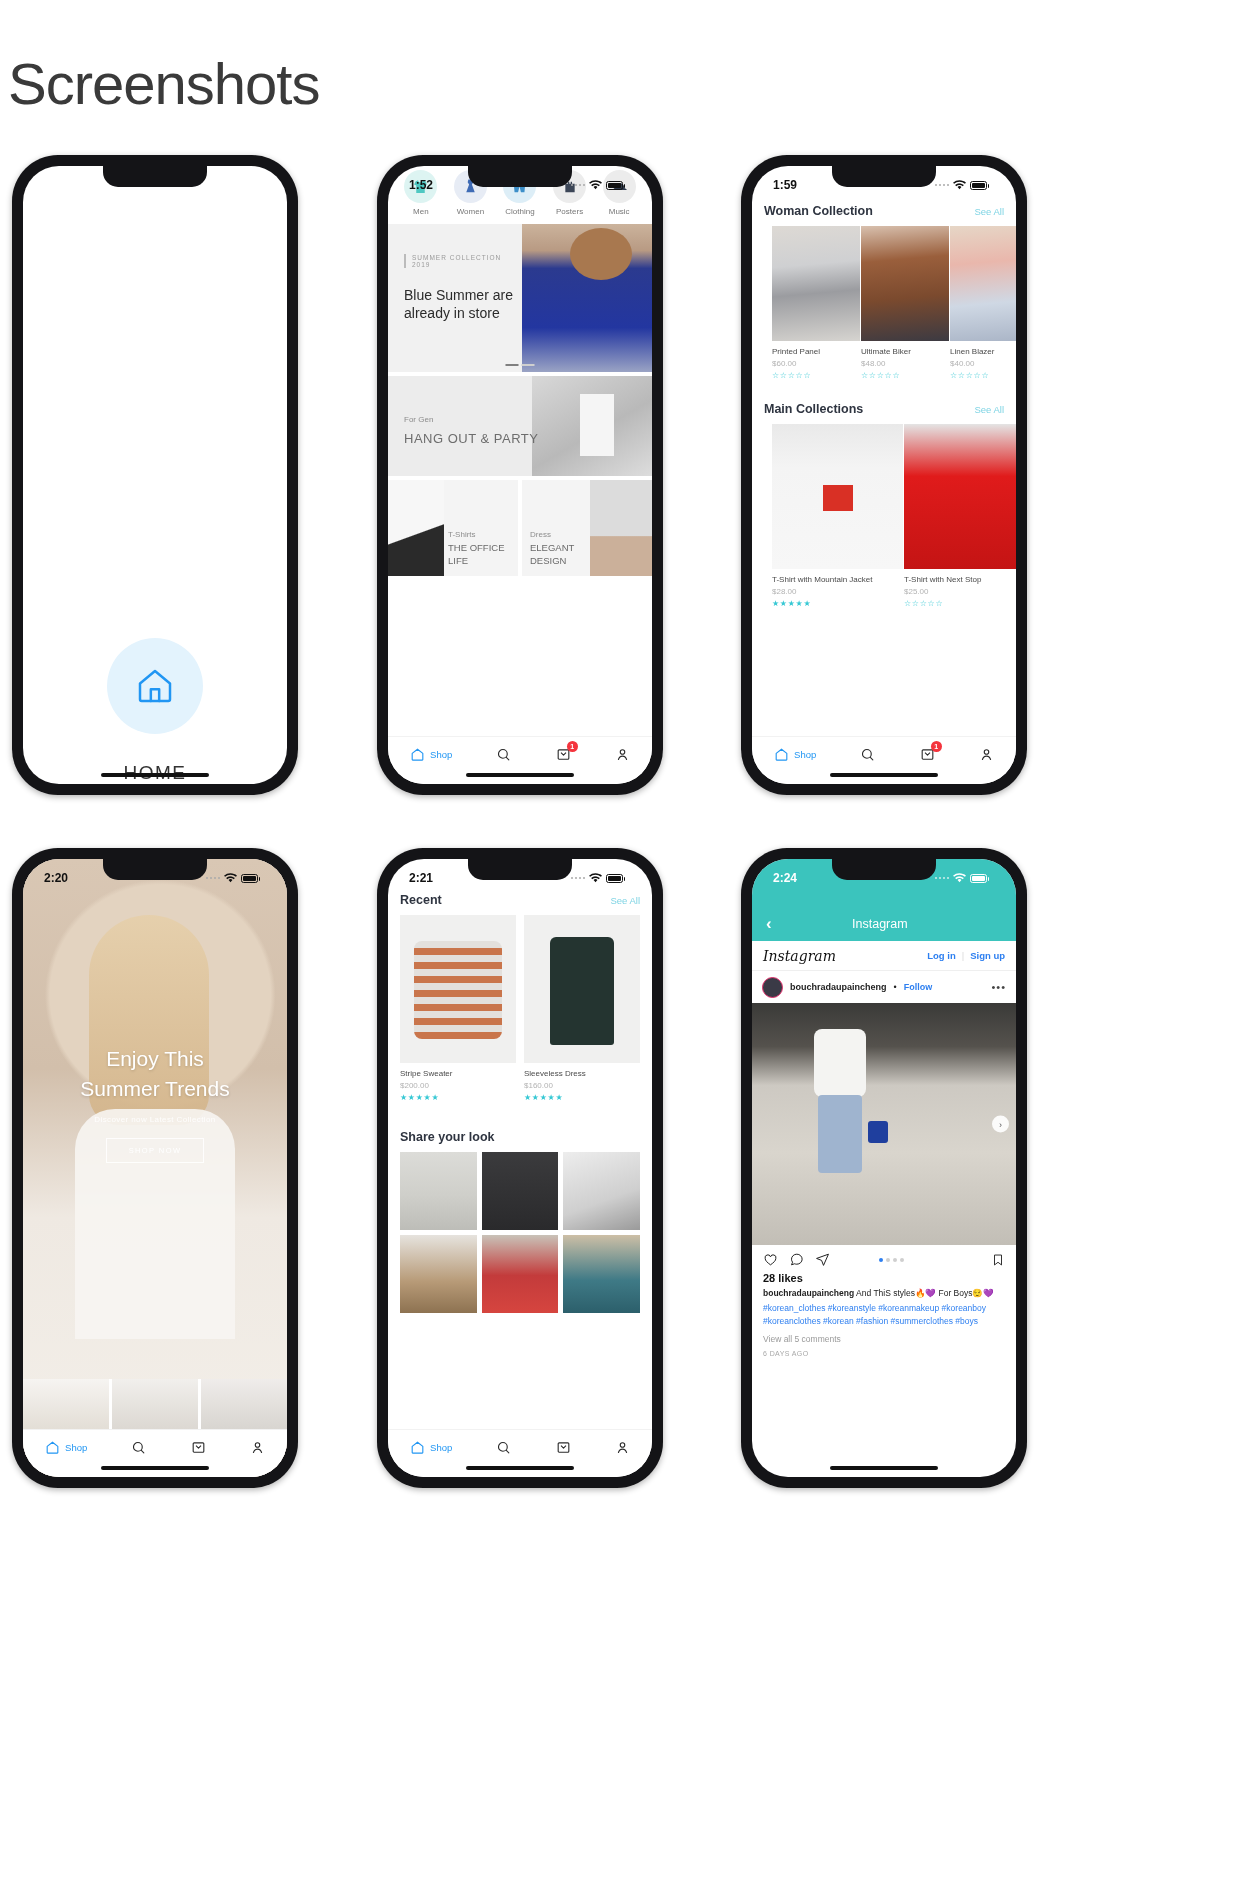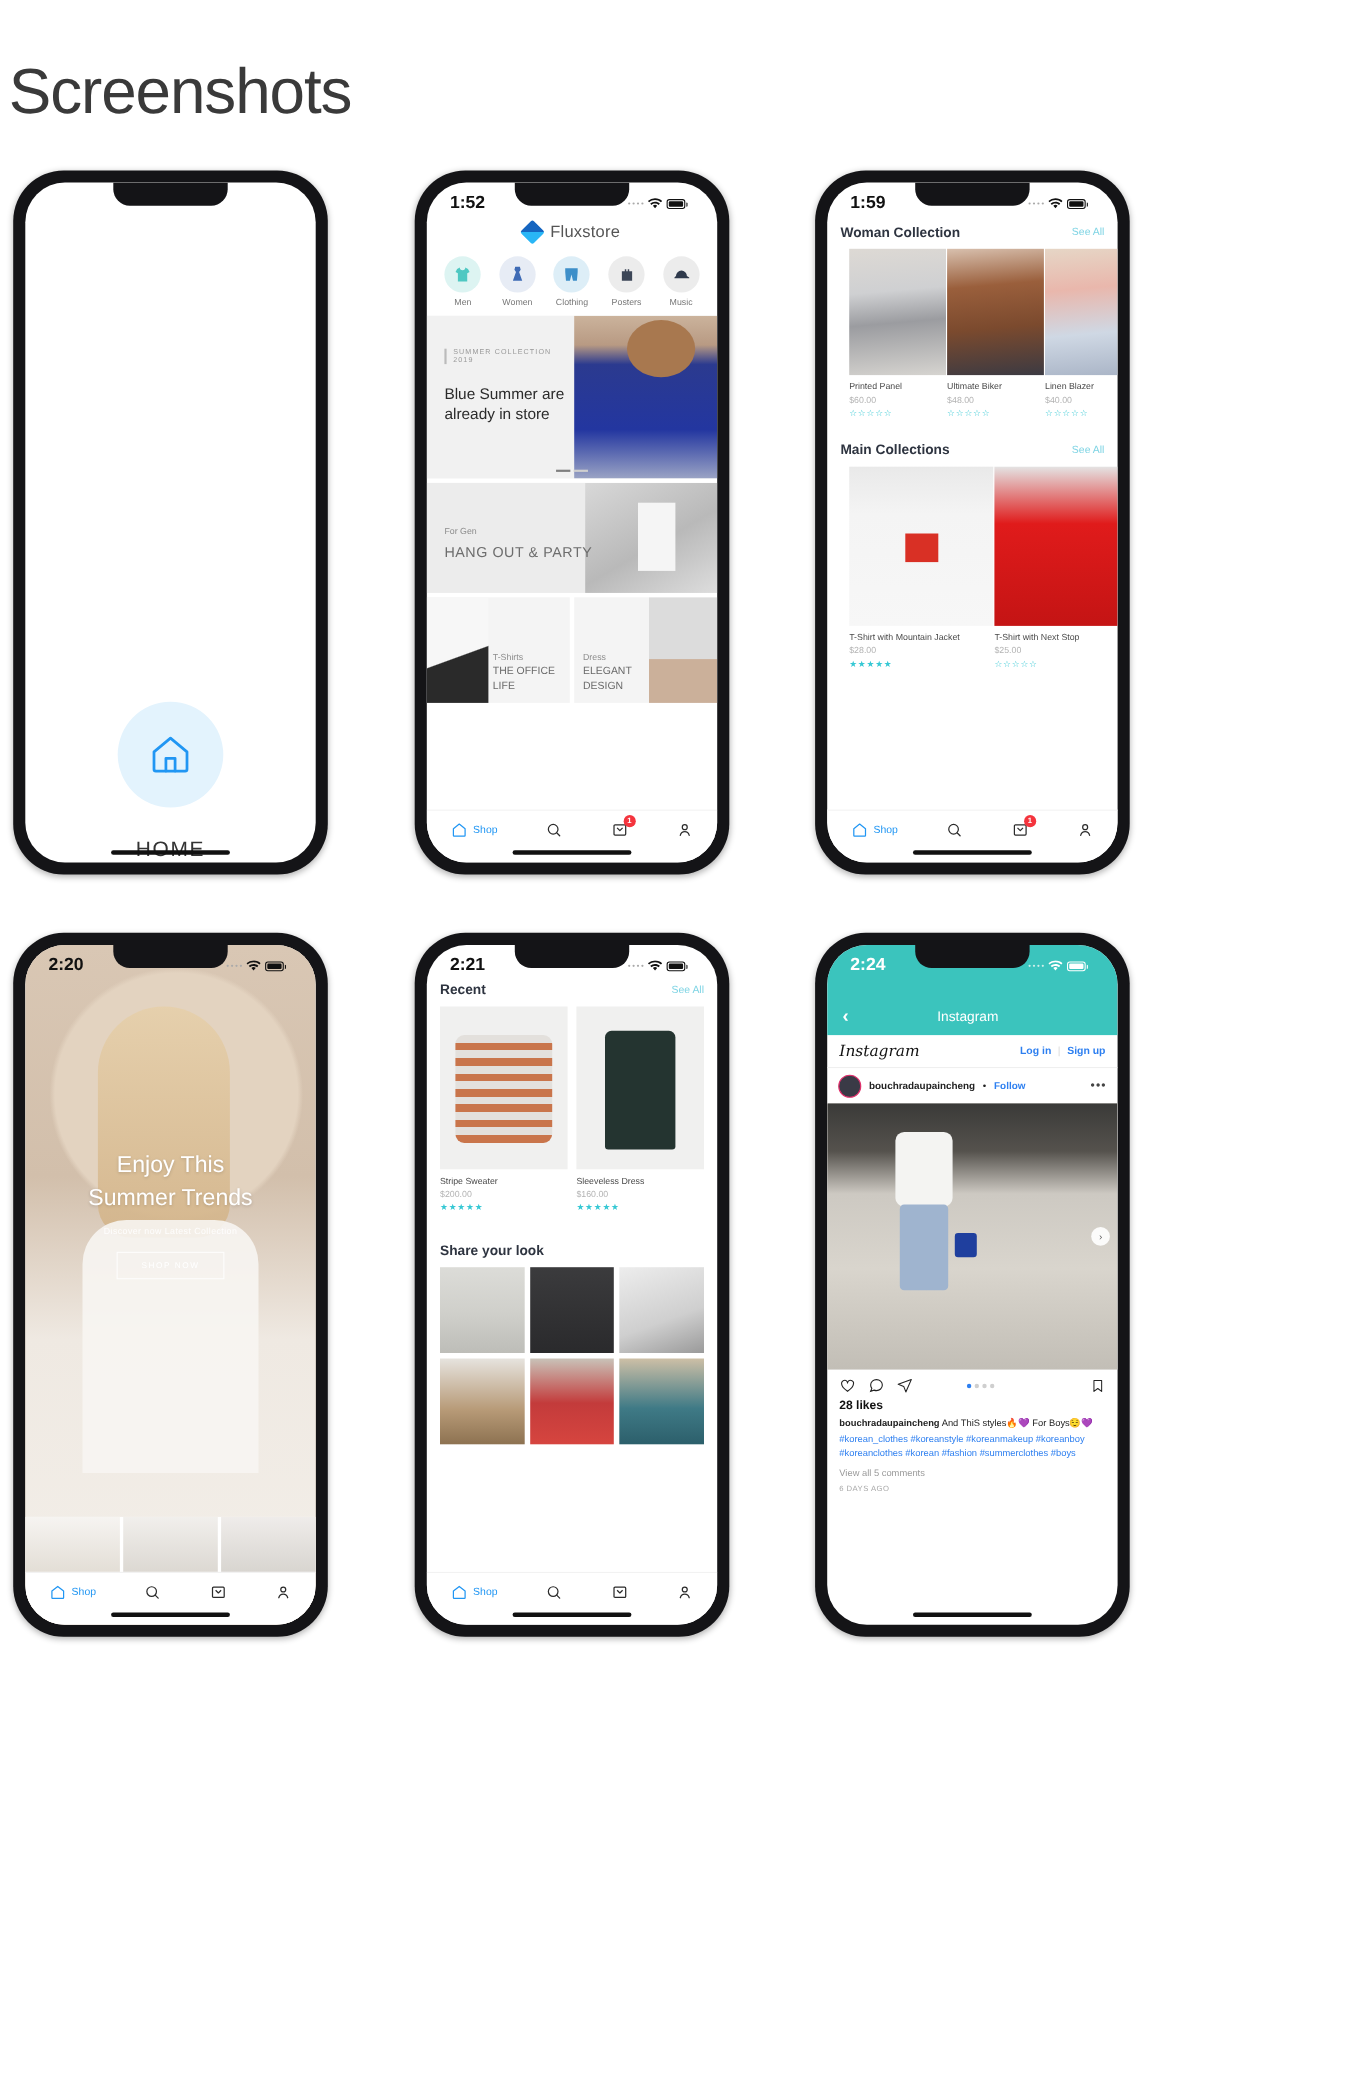--- a/index.html
+++ b/index.html
@@ -48,21 +48,21 @@
     transform: translateX(-50%);
     width: 108px; height: 4px;
     background: #111; border-radius: 3px; z-index: 41;
   }
   .statusbar {
     position: absolute; top: 0; left: 0; right: 12px;
     height: 32px;
     display: flex; align-items: center;
     justify-content: space-between;
     padding: 6px 17px 0 21px;
-    font-size: 16px; font-weight: bold;
+    font-size: 12px; font-weight: bold;
     color: #111; z-index: 30;
   }
   .sb-right { display: flex; align-items: center; gap: 4px; }
   .dots { display: flex; gap: 1.5px; align-items: flex-end; }
   .dots i { width: 2.5px; height: 2.5px; background: #aaa; border-radius: 50%; display: block; }
   .wifi { font-size: 11px; line-height: 1; }
   .batt { width: 17px; height: 9px; border: 1.2px solid currentColor; border-radius: 2.5px; position: relative; }
   .batt::before { content:''; position:absolute; inset:1px; background: currentColor; border-radius:1px; }
   .batt::after { content:''; position:absolute; right:-3px; top:2.5px; width:1.5px; height:4px; background:currentColor; border-radius:0 1px 1px 0; }
 
@@ -224,24 +224,20 @@
           </span>
         <span class="wifi">
           <svg width="13" height="10" viewBox="0 0 16 12" fill="#111">
               <path d="M8 11.2 5.6 8.4a3.6 3.6 0 0 1 4.8 0zM8 6.1c-1.5 0-2.9.55-4 1.45L2.6 5.9A8.4 8.4 0 0 1 8 4c2.05 0 3.95.72 5.4 1.9L12 7.55A6.3 6.3 0 0 0 8 6.1M8 2.1c-2.5 0-4.8.9-6.6 2.4L0 3.1A12.3 12.3 0 0 1 8 .2c3.1 0 5.9 1.1 8 2.9L14.6 4.5A10.35 10.35 0 0 0 8 2.1"></path>
             </svg>
         </span>
         <span class="batt"></span>
       </span>
     </div>
 
-    <div class="appbar">
-      <span class="logo-diamond"></span>
-      <span class="brand">Fluxstore</span>
-    </div>
 
     <div class="cat-row">
       <div class="cat">
         <div class="cat-ico" style="background:#ddf4f2">
           <svg width="17" height="17" viewBox="0 0 24 24" fill="#4ec8c2">
               <path d="M8.5 3 5 5 3 9l3 1.5V21h12V10.5L21 9l-2-4-3.5-2a3.5 3.5 0 0 1-7 0z"></path>
             </svg>
         </div>
         <div class="cat-lbl">Men</div>
       </div>

